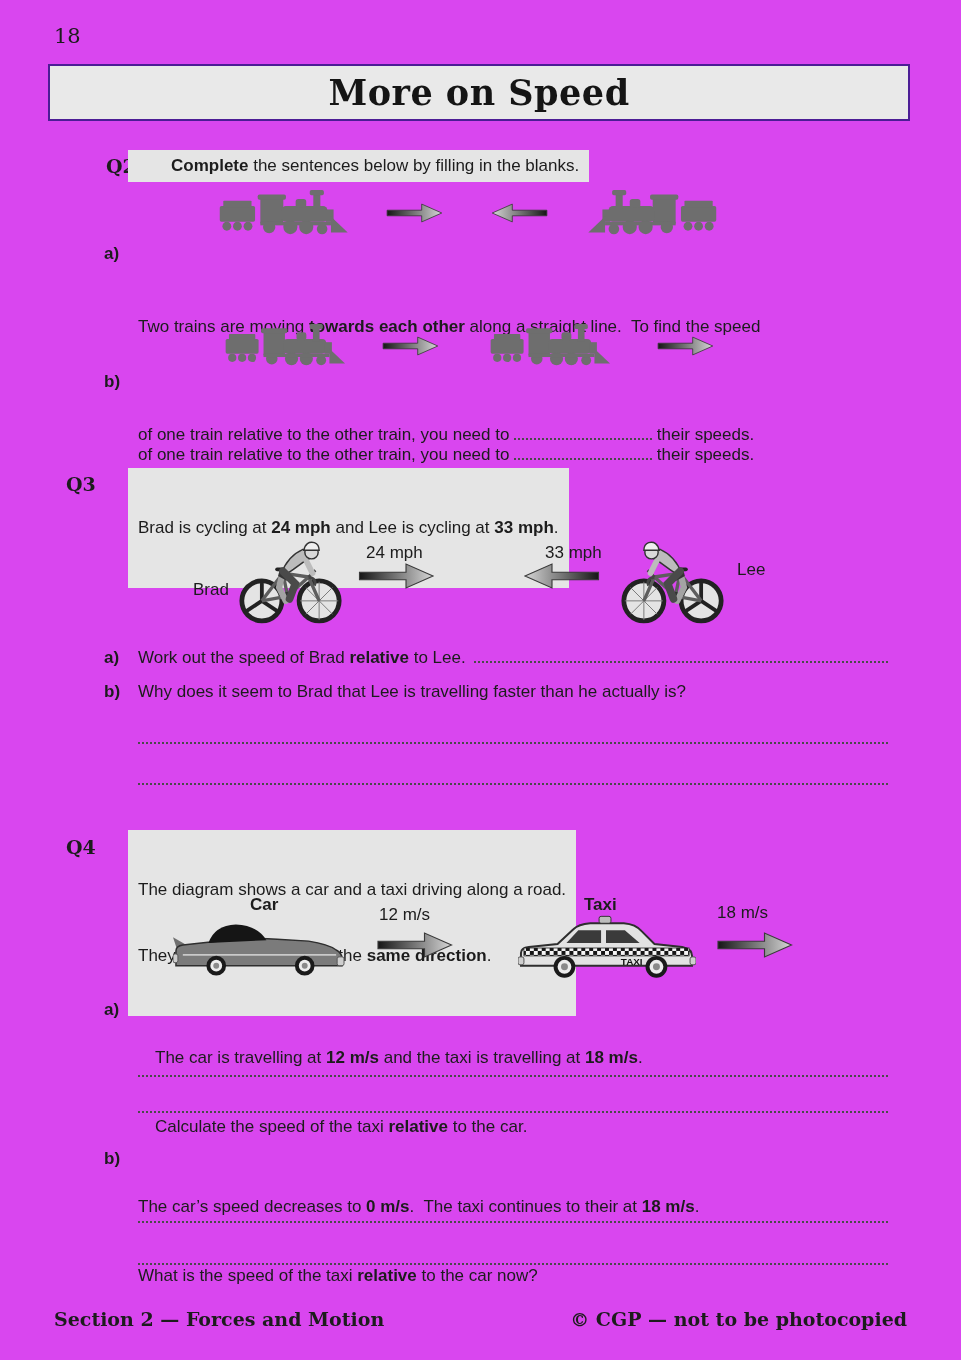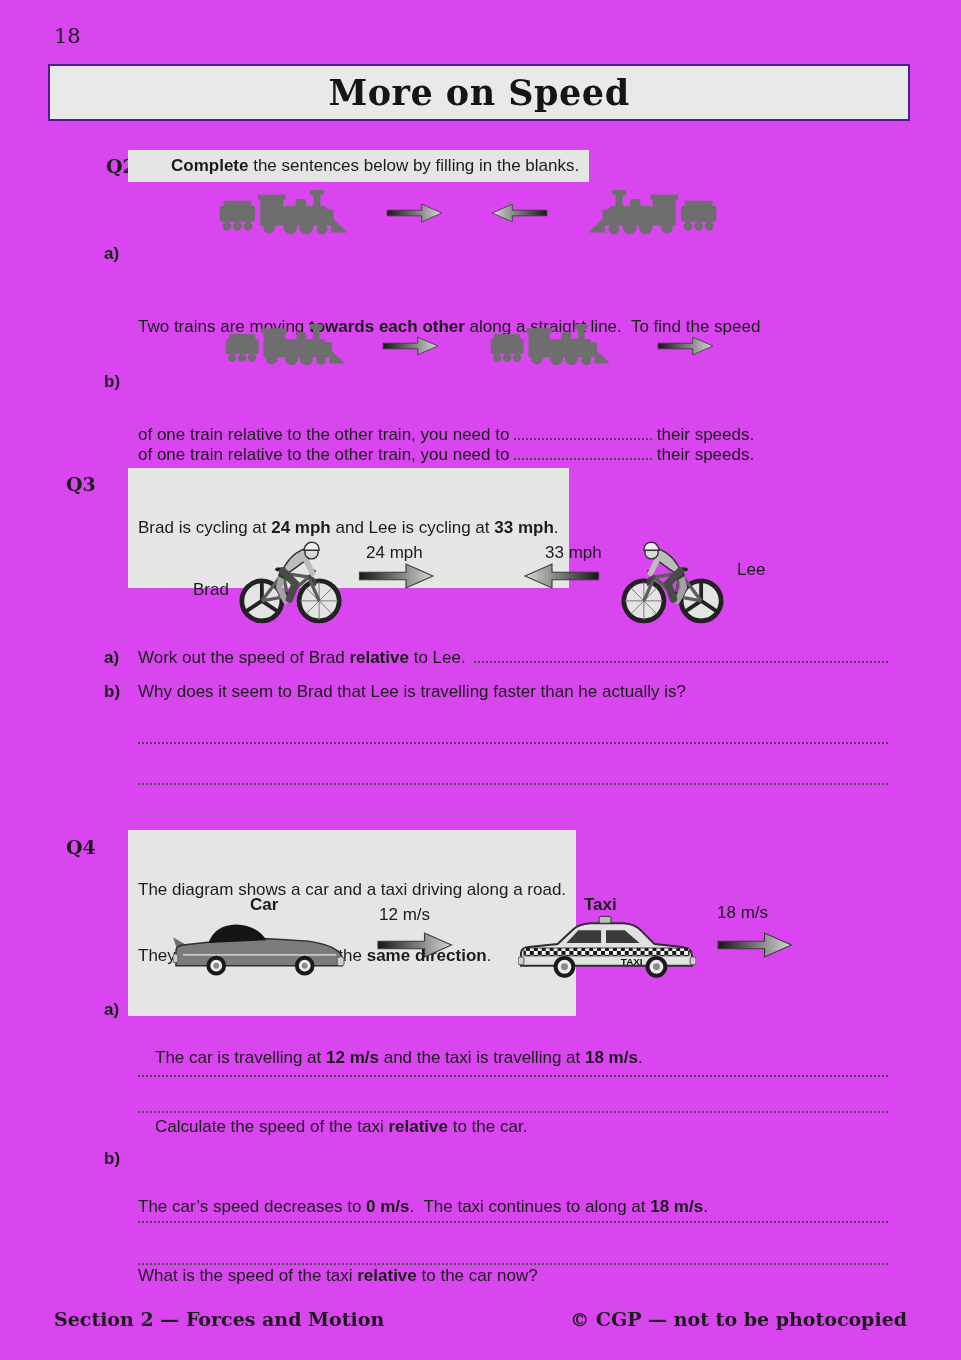--- a/index.html
+++ b/index.html
@@ -255,21 +255,21 @@
   <div class="abs txt lh23" style="left:138px;top:1000px;width:750px;margin-left:17px;">
     <div><span>The car is travelling at </span><span class="b">12 m/s</span><span> and the taxi is travelling at </span><span class="b">18 m/s</span><span>.</span></div>
     <div><span>Calculate the speed of the taxi </span><span class="b">relative</span><span> to the car.</span></div>
   </div>
 
   <div class="dotline" style="top:1075px;"></div>
   <div class="dotline" style="top:1111px;"></div>
 
   <div class="abs ab" style="left:104px;top:1149px;">b)</div>
   <div class="abs txt lh23" style="left:138px;top:1149px;width:750px;">
-    <div><span>The car’s speed decreases to </span><span class="b">0 m/s</span><span>.  The taxi continues to along at </span><span class="b">18 m/s</span><span>.</span></div>
+    <div><span>The car’s speed decreases to </span><span class="b">0 m/s</span><span>.  The taxi continues to their at </span><span class="b">18 m/s</span><span>.</span></div>
     <div><span>What is the speed of the taxi </span><span class="b">relative</span><span> to the car now?</span></div>
   </div>
 
   <div class="dotline" style="top:1221px;"></div>
   <div class="dotline" style="top:1263px;"></div>
 
   <div id="footer-left" class="abs serif">Section 2 — Forces and Motion</div>
   <div id="footer-right" class="abs serif">© CGP — not to be photocopied</div>
 
 </div>

